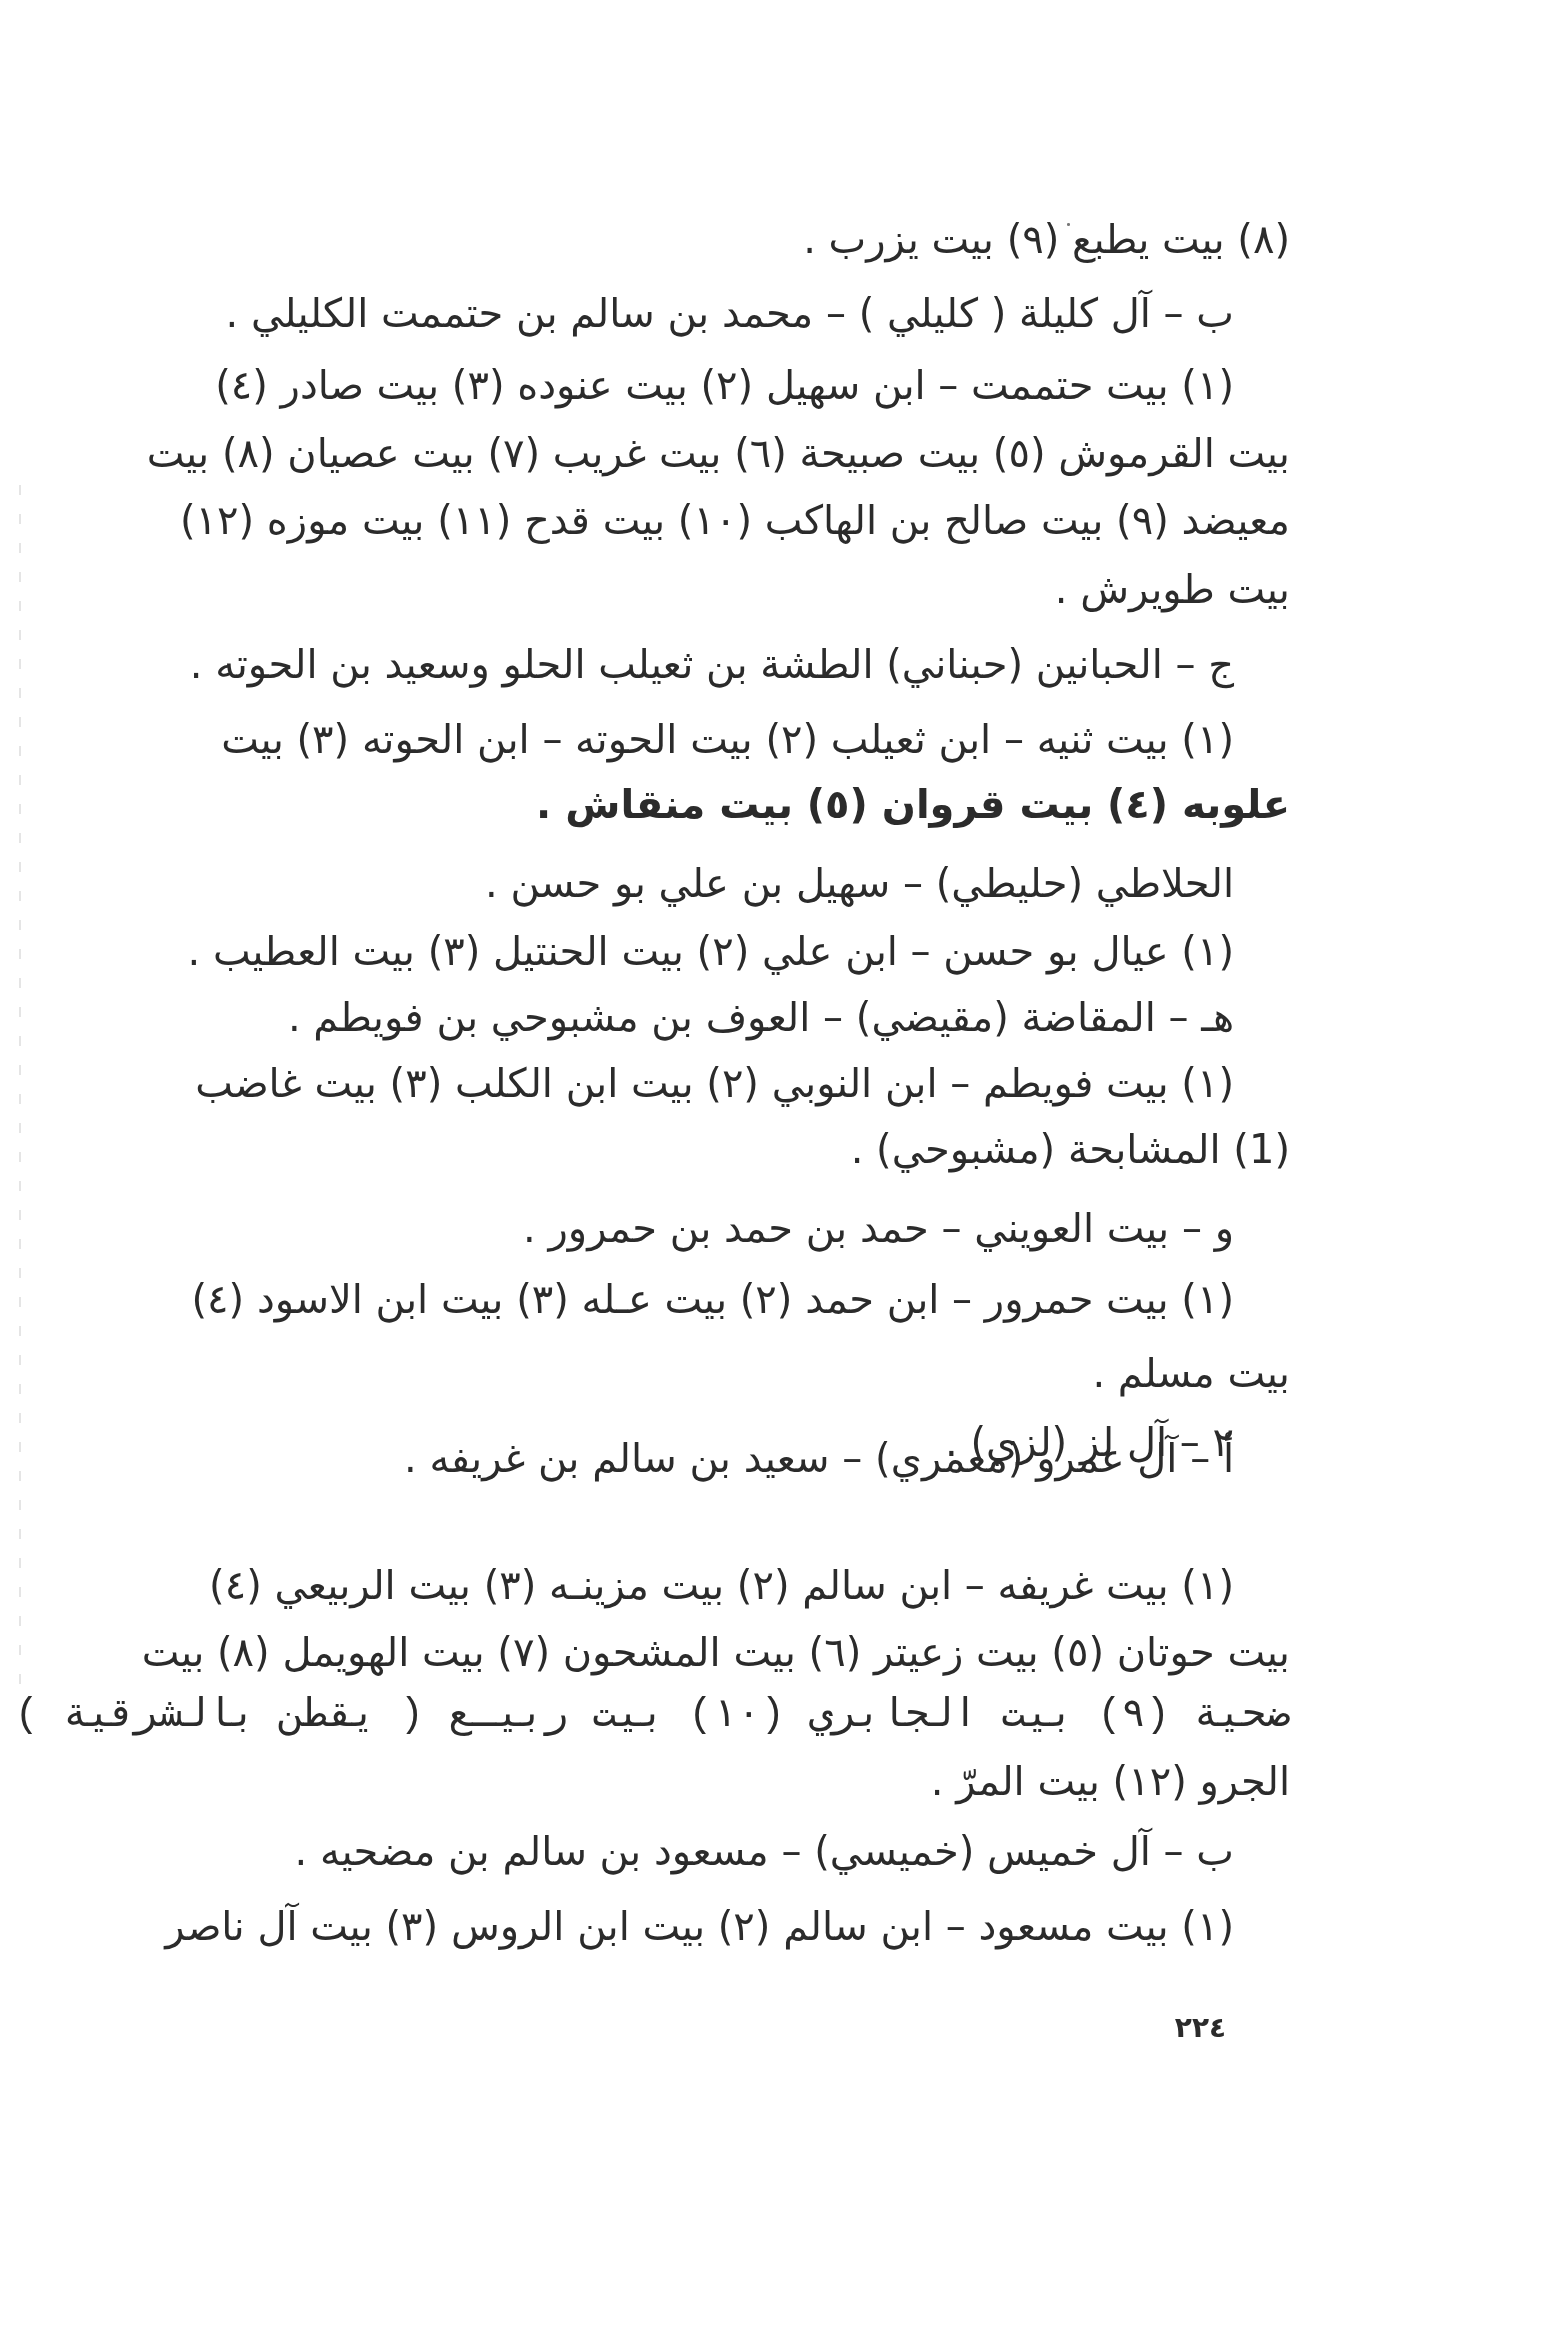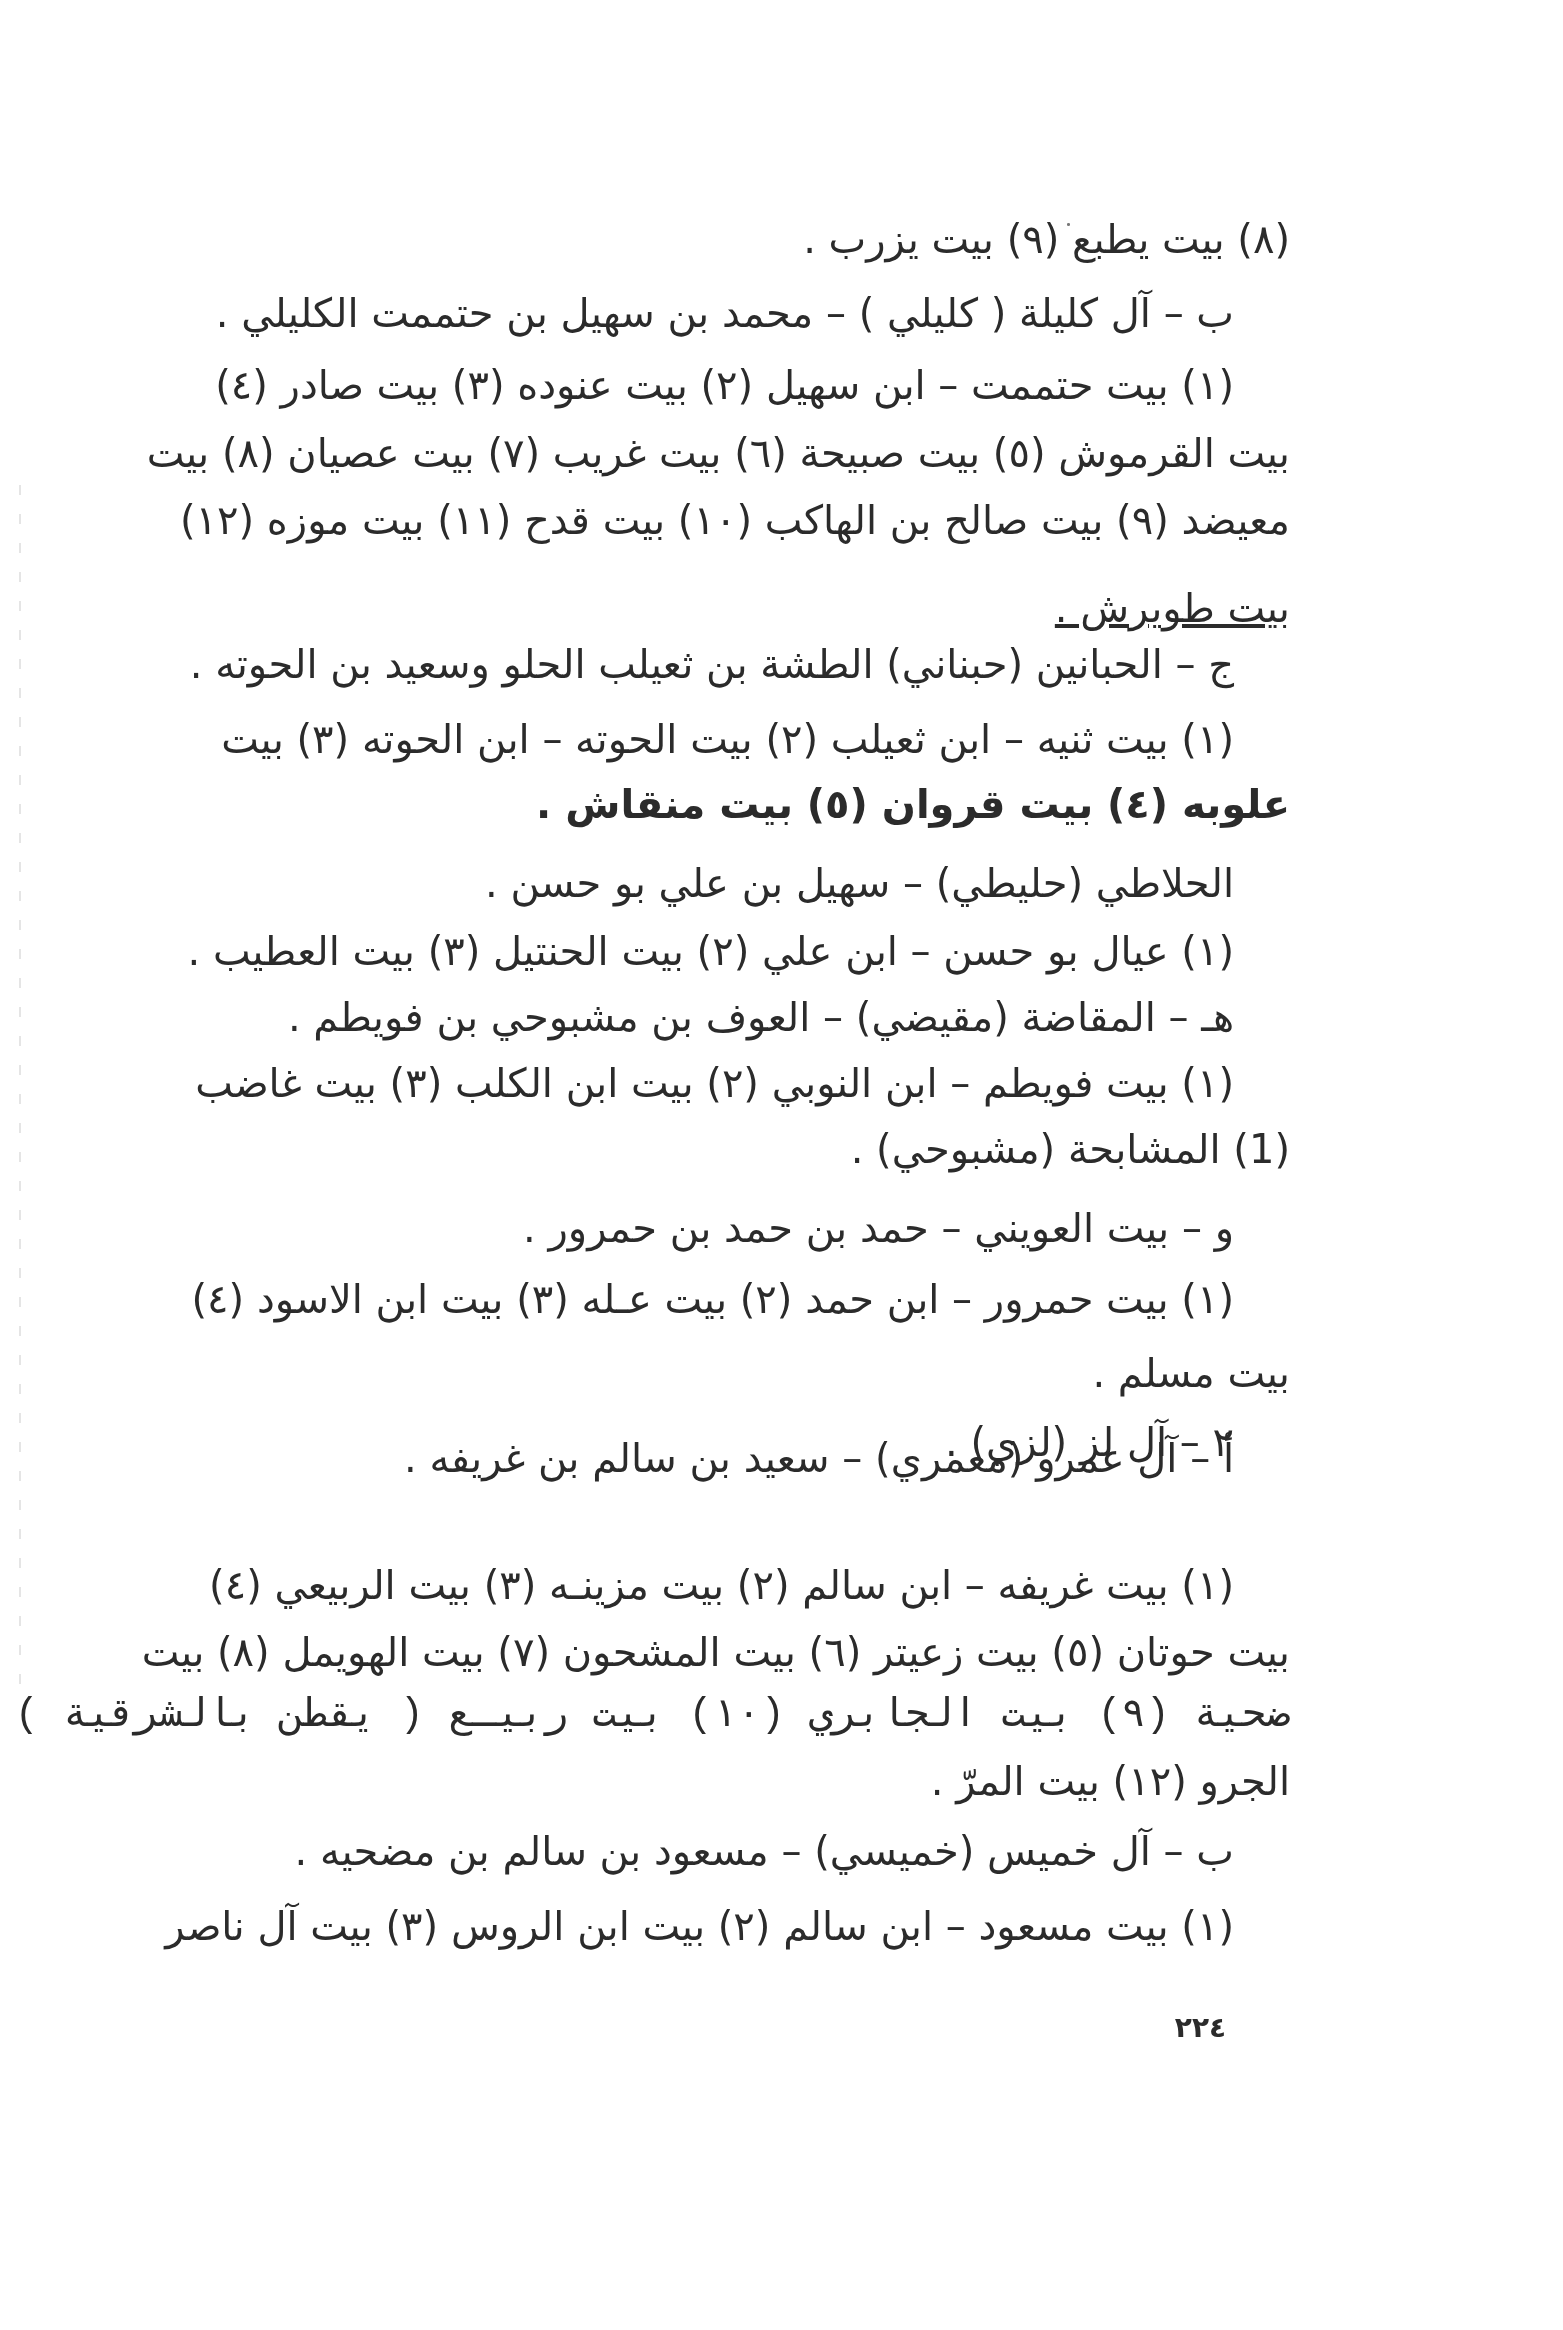--- a/index.html
+++ b/index.html
@@ -30,25 +30,25 @@
 </style>
 </head>
 <body>
 
 <div class="page">
   <div class="scan-dots"></div>
   <div class="speck"></div>
 
   <div id="text-block">
       <div class="line" style="top: 239px;">(٨) بيت يطبع (٩) بيت يزرب .</div>
-      <div class="line ind" style="top: 313px;">ب – آل كليلة ( كليلي ) – محمد بن سهيل بن حتممت الكليلي .</div>
+      <div class="line ind" style="top: 313px;">ب – آل كليلة ( كليلي ) – محمد بن سالم بن حتممت الكليلي .</div>
       <div class="line ind full" style="top: 385px;">(١) بيت حتممت – ابن سهيل (٢) بيت عنوده (٣) بيت صادر (٤)</div>
       <div class="line full" style="top: 453px;">بيت القرموش (٥) بيت صبيحة (٦) بيت غريب (٧) بيت عصيان (٨) بيت</div>
       <div class="line full" style="top: 520px;">معيضد (٩) بيت صالح بن الهاكب (١٠) بيت قدح (١١) بيت موزه (١٢)</div>
-      <div class="line" style="top: 608px; text-decoration: underline;">بيت طويرش .</div>
+      <div class="line" style="top: 589px;">بيت طويرش .</div>
       <div class="line ind" style="top: 664px;">ج – الحبانين (حبناني) الطشة بن ثعيلب الحلو وسعيد بن الحوته .</div>
       <div class="line ind full" style="top: 739px;">(١) بيت ثنيه – ابن ثعيلب (٢) بيت الحوته – ابن الحوته (٣) بيت</div>
       <div class="line" style="top: 804px; font-weight: bold;">علوبه (٤) بيت قروان (٥) بيت منقاش .</div>
       <div class="line ind" style="top: 883px;">الحلاطي (حليطي) – سهيل بن علي بو حسن .</div>
       <div class="line ind" style="top: 951px;">(١) عيال بو حسن – ابن علي (٢) بيت الحنتيل (٣) بيت العطيب .</div>
       <div class="line ind" style="top: 1017px;">هـ – المقاضة (مقيضي) – العوف بن مشبوحي بن فويطم .</div>
       <div class="line ind full" style="top: 1083px;">(١) بيت فويطم – ابن النوبي (٢) بيت ابن الكلب (٣) بيت غاضب</div>
       <div class="line" style="top: 1149px;">(1) المشابحة (مشبوحي) .</div>
       <div class="line ind" style="top: 1228px;">و – بيت العويني – حمد بن حمد بن حمرور .</div>
       <div class="line ind full" style="top: 1299px;">(١) بيت حمرور – ابن حمد (٢) بيت عـله (٣) بيت ابن الاسود (٤)</div>

